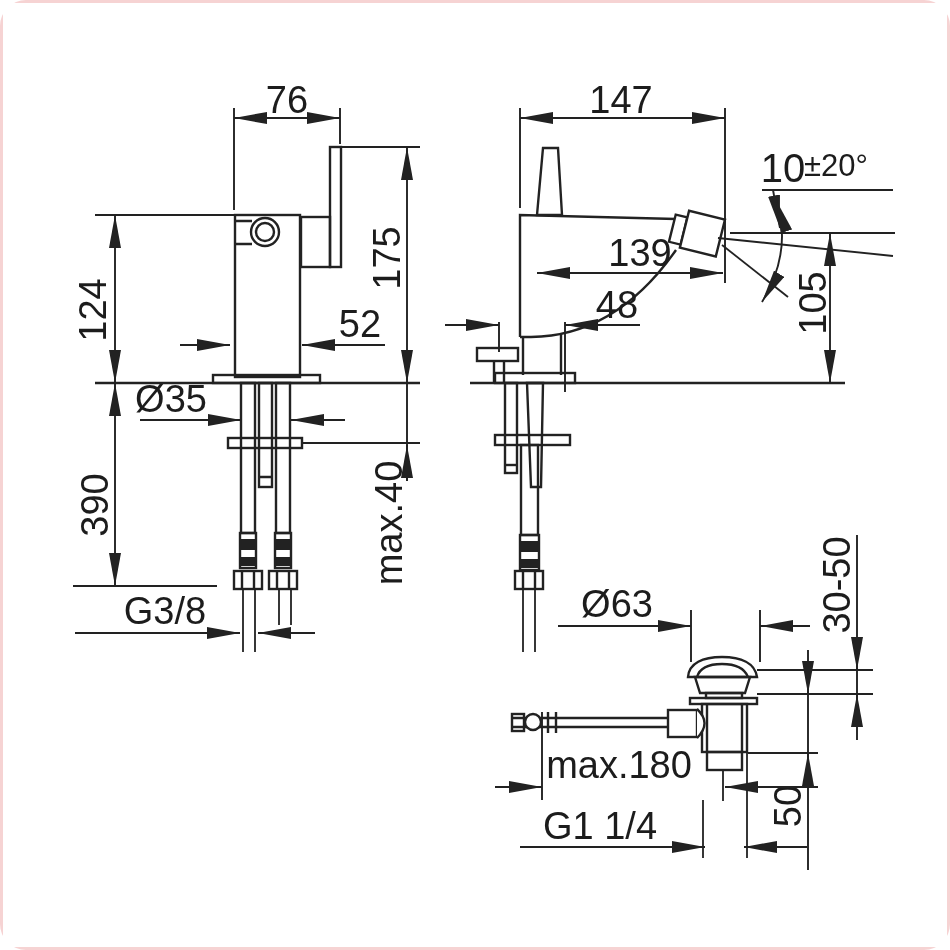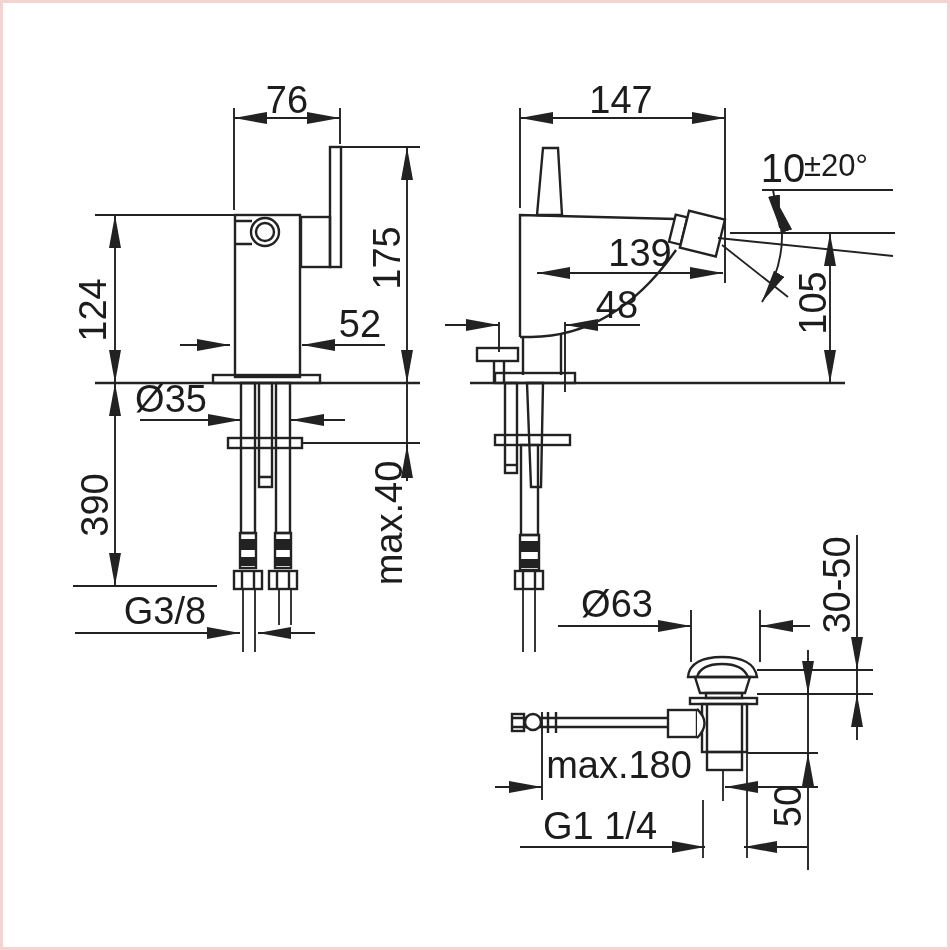--- a/index.html
+++ b/index.html
@@ -1,16 +1,16 @@
 <!DOCTYPE html>
 <html><head>
 <meta charset="utf-8">
 <style>
   html,body{margin:0;padding:0;background:#ffffff;}
-  .stage{width:950px;height:950px;position:relative;background:#ffffff;overflow:hidden;}
+  .stage{width:950px;height:950px;position:relative;background:#ffffff;overflow:hidden;border-radius:26px;}
   svg{display:block;}
   .obj{fill:none;stroke:#222222;stroke-width:2.4;stroke-linejoin:miter;}
   .objw{fill:#ffffff;stroke:#222222;stroke-width:2.4;}
   .fillb{fill:#222222;stroke:none;}
   .dim{fill:none;stroke:#222222;stroke-width:1.9;}
   .thin{fill:none;stroke:#222222;stroke-width:1.8;}
   text{font-family:"Liberation Sans","DejaVu Sans",sans-serif;font-size:38px;fill:#1c1c1c;}
   .ang-base{font-size:40px;}
   .ang-tol{font-size:31px;}
   .tint{fill:none;stroke:#f6d3d3;stroke-width:3;}

